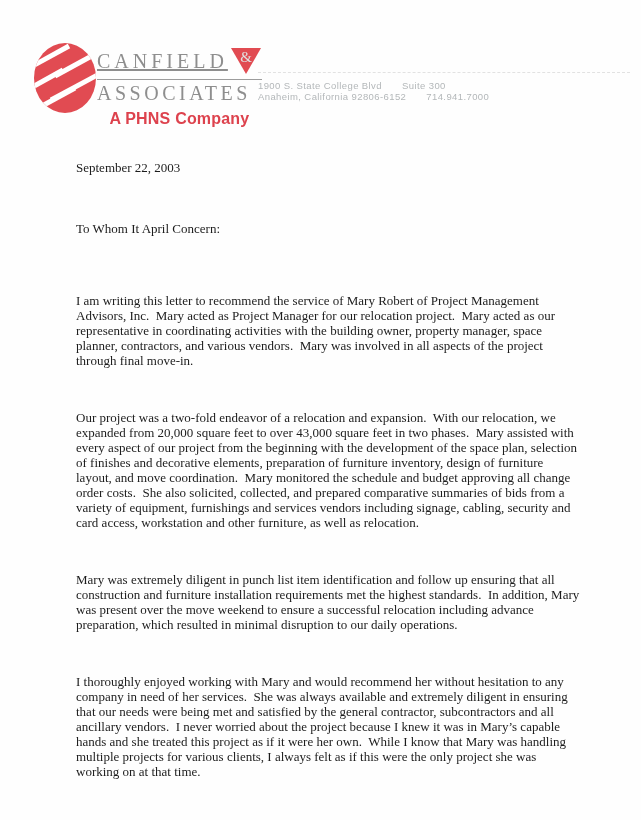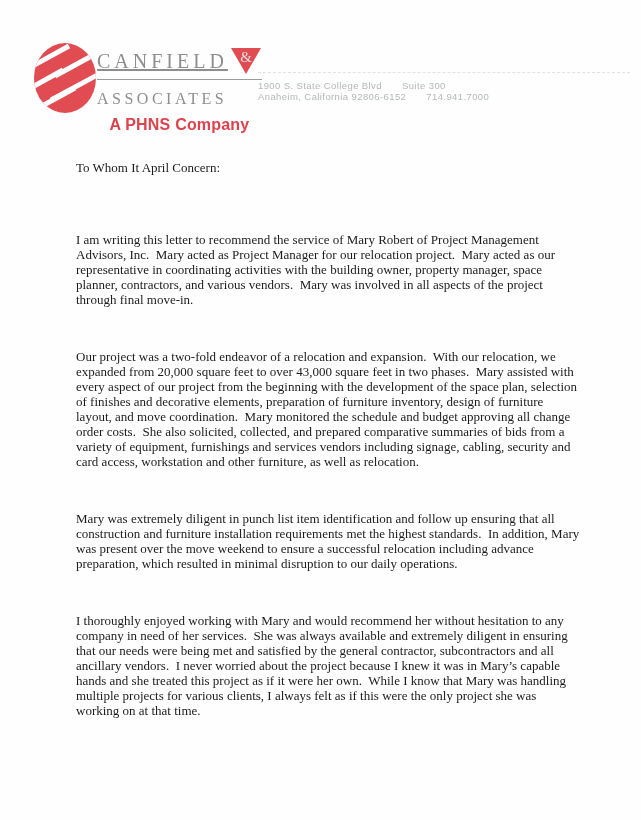--- a/index.html
+++ b/index.html
@@ -26,22 +26,22 @@
     border-bottom: 1.5px solid #9c9c9c;
     padding-bottom: 2px;
   }
   .brand-name1 {
     font-size: 20px; letter-spacing: 4px; line-height: 22px;
     white-space: nowrap;
     text-decoration: underline;
   }
   .brand-amp { margin-left: 2px; position: relative; top: 2px; }
   .brand-name2 {
-    font-size: 16px; letter-spacing: 3.5px; line-height: 22px;
-    margin-top: 8px; white-space: nowrap;
+    font-size: 20px; letter-spacing: 3.5px; line-height: 22px;
+    margin-top: 2px; white-space: nowrap;
   }
   .brand-tagline {
     font-family: "Liberation Sans", sans-serif;
     font-weight: bold; font-size: 16px; color: #dd424d;
     text-align: center; margin-top: 6px; letter-spacing: 0.2px;
   }
 
   .address-block {
     position: absolute; left: 258px; top: 72px; width: 372px;
     font-family: "Liberation Sans", sans-serif;
@@ -101,20 +101,21 @@
   <div class="address-block">
     <div class="address-line">
       <span>1900 S. State College Blvd</span>
       <span>Suite 300</span>
       <span>Anaheim, California  92806-6152</span>
       <span>714.941.7000</span>
     </div>
   </div>
 
   <div class="letter-body">
+    <p class="date-line">September 22, 2003</p>
     <p class="salutation">To Whom It April Concern:</p>
 
     <p class="para">I am writing this letter to recommend the service of Mary Robert of Project Management Advisors, Inc.  Mary acted as Project Manager for our relocation project.  Mary acted as our representative in coordinating activities with the building owner, property manager, space planner, contractors, and various vendors.  Mary was involved in all aspects of the project through final move-in.</p>
     <p class="para">Our project was a two-fold endeavor of a relocation and expansion.  With our relocation, we expanded from 20,000 square feet to over 43,000 square feet in two phases.  Mary assisted with every aspect of our project from the beginning with the development of the space plan, selection of finishes and decorative elements, preparation of furniture inventory, design of furniture layout, and move coordination.  Mary monitored the schedule and budget approving all change order costs.  She also solicited, collected, and prepared comparative summaries of bids from a variety of equipment, furnishings and services vendors including signage, cabling, security and card access, workstation and other furniture, as well as relocation.</p>
     <p class="para">Mary was extremely diligent in punch list item identification and follow up ensuring that all construction and furniture installation requirements met the highest standards.  In addition, Mary was present over the move weekend to ensure a successful relocation including advance preparation, which resulted in minimal disruption to our daily operations.</p>
     <p class="para">I thoroughly enjoyed working with Mary and would recommend her without hesitation to any company in need of her services.  She was always available and extremely diligent in ensuring that our needs were being met and satisfied by the general contractor, subcontractors and all ancillary vendors.  I never worried about the project because I knew it was in Mary’s capable hands and she treated this project as if it were her own.  While I know that Mary was handling multiple projects for various clients, I always felt as if this were the only project she was working on at that time.</p>
     
 
     
 

